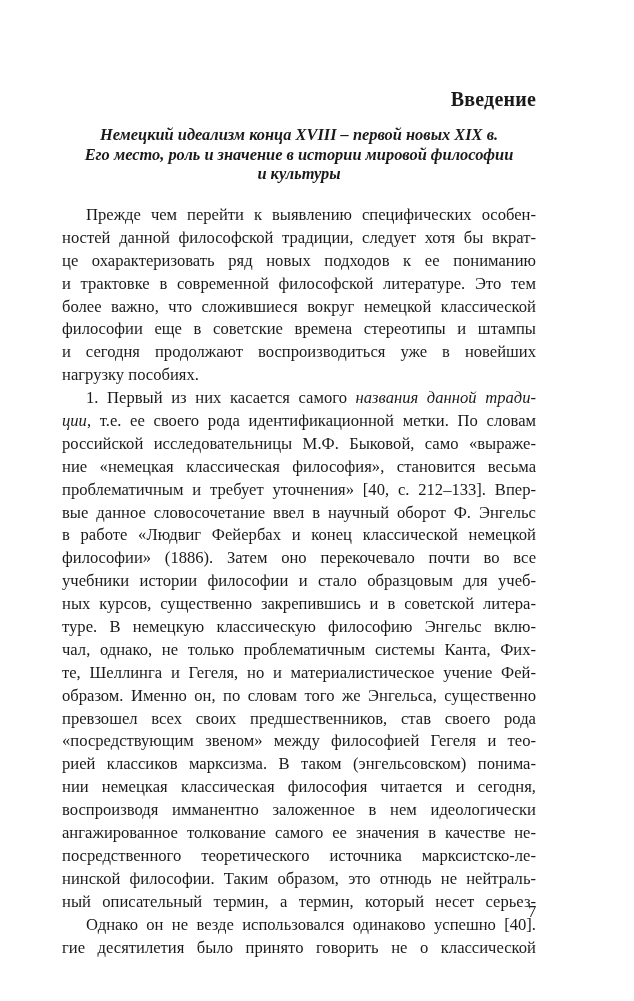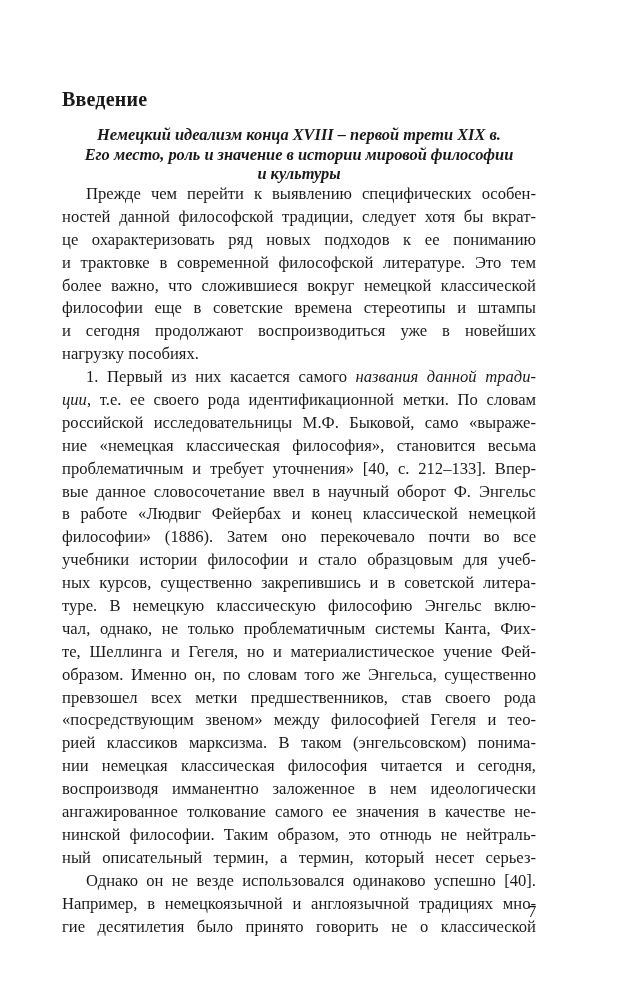--- a/index.html
+++ b/index.html
@@ -12,38 +12,38 @@
   }
   .page {
     position: absolute;
     left: 62px; top: 0;
     width: 474px;
     font-family: "Liberation Serif", serif;
   }
   .chapter-title {
     position: absolute;
     top: 88px; left: 0; width: 474px;
-    text-align: left;
+    text-align: right;
     font-weight: bold;
     font-size: 20px;
     letter-spacing: 0.2px;
   }
   .subtitle {
     position: absolute;
     top: 125px; left: -12px; width: 498px;
     text-align: center;
     font-style: italic;
     font-weight: bold;
     font-size: 16.4px;
     line-height: 19.5px;
   }
   .subtitle .line { display: block; white-space: nowrap; }
   .body-text {
     position: absolute;
-    top: 183px; left: 0; width: 474px;
+    top: 204px; left: 0; width: 474px;
     font-size: 16.6px;
     line-height: 22.9px;
   }
   .line {
     display: block;
     white-space: nowrap;
     text-align: justify;
     text-align-last: justify;
     height: 22.9px;
   }
@@ -57,21 +57,21 @@
     font-size: 16.6px;
   }
 </style>
 </head>
 <body>
 
 <div class="page">
   <div class="chapter-title">Введение</div>
 
   <div class="subtitle">
-    <span class="line">Немецкий идеализм конца XVIII – первой трети XIX в.</span>
+    <span class="line">Немецкий идеализм конца XVIII – первой новых XIX в.</span>
     <span class="line">Его место, роль и значение в истории мировой философии</span>
     <span class="line">и культуры</span>
   </div>
 
   <div class="body-text">
     <div>
       <span class="line indent">Прежде чем перейти к выявлению специфических особен-</span>
       <span class="line">ностей данной философской традиции, следует хотя бы вкрат-</span>
       <span class="line">це охарактеризовать ряд новых подходов к ее пониманию</span>
       <span class="line">и трактовке в современной философской литературе. Это тем</span>
@@ -89,31 +89,31 @@
       <span class="line">проблематичным и требует уточнения» [40, с. 212–133]. Впер-</span>
       <span class="line">вые данное словосочетание ввел в научный оборот Ф. Энгельс</span>
       <span class="line">в работе «Людвиг Фейербах и конец классической немецкой</span>
       <span class="line">философии» (1886). Затем оно перекочевало почти во все</span>
       <span class="line">учебники истории философии и стало образцовым для учеб-</span>
       <span class="line">ных курсов, существенно закрепившись и в советской литера-</span>
       <span class="line">туре. В немецкую классическую философию Энгельс вклю-</span>
       <span class="line">чал, однако, не только проблематичным системы Канта, Фих-</span>
       <span class="line">те, Шеллинга и Гегеля, но и материалистическое учение Фей-</span>
       <span class="line">образом. Именно он, по словам того же Энгельса, существенно</span>
-      <span class="line">превзошел всех метки предшественников, став своего рода</span>
+      <span class="line">превзошел всех своих предшественников, став своего рода</span>
       <span class="line">«посредствующим звеном» между философией Гегеля и тео-</span>
       <span class="line">рией классиков марксизма. В таком (энгельсовском) понима-</span>
       <span class="line">нии немецкая классическая философия читается и сегодня,</span>
       <span class="line">воспроизводя имманентно заложенное в нем идеологически</span>
       <span class="line">ангажированное толкование самого ее значения в качестве не-</span>
+      <span class="line">посредственного теоретического источника марксистско-ле-</span>
       <span class="line">нинской философии. Таким образом, это отнюдь не нейтраль-</span>
       <span class="line">ный описательный термин, а термин, который несет серьез-</span>
     </div>
 
     <div>
       <span class="line indent">Однако он не везде использовался одинаково успешно [40].</span>
-      <span class="line">Например, в немецкоязычной и англоязычной традициях мно-</span>
       <span class="line">гие десятилетия было принято говорить не о классической</span>
     </div>
   </div>
 
   <div class="page-number">7</div>
 </div>
 
 </body></html>

